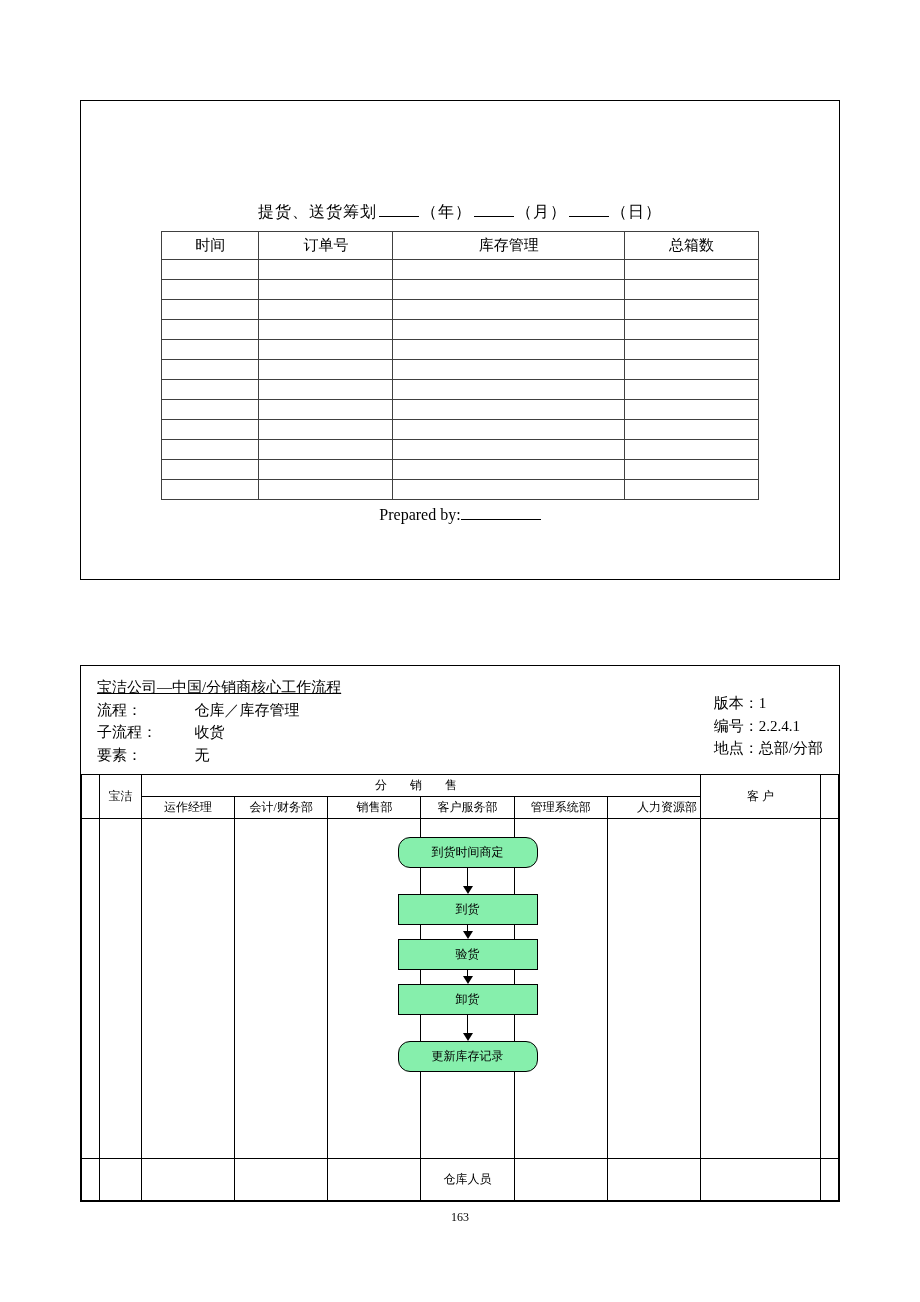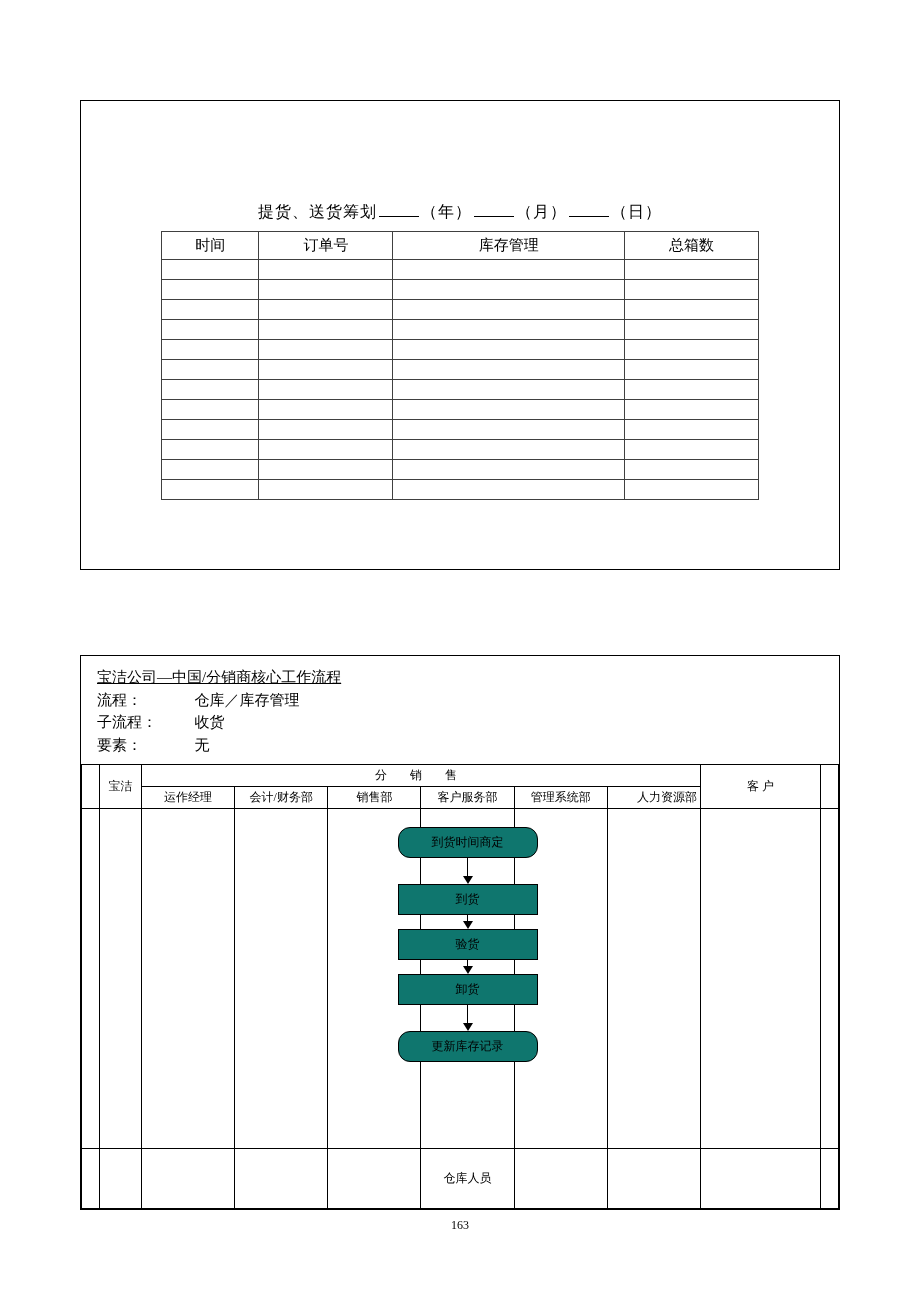--- a/index.html
+++ b/index.html
@@ -101,36 +101,36 @@
     .swim .baojie { width: 42px; }
     .swim .ops { width: 58px; }
     .swim .acc { width: 72px; }
     .swim .sales { width: 55px; }
     .swim .cs { width: 225px; }
     .swim .mis { width: 65px; }
     .swim .hr { width: 65px; padding-left: 28px; }
     .swim .cust { width: 120px; }
     .swim .distrib-hdr { letter-spacing: 10px; }
     .swim .body-row td { height: 340px; vertical-align: top; padding-top: 18px; }
-    .swim .foot-row td { height: 60px; }
+    .swim .foot-row td { height: 42px; }
     
     
     .flow {
       display: flex;
       flex-direction: column;
       align-items: center;
       gap: 0;
     }
     .fbox {
       border: 1px solid #000;
       padding: 6px 12px;
       min-width: 140px;
       text-align: center;
       font-size: 12px;
-      background: #0f766e;
+      background: #86efac;
     }
     .fbox.rounded { border-radius: 12px; }
     .arrow-wrap {
       display: flex;
       flex-direction: column;
       align-items: center;
       height: 26px;
       justify-content: flex-start;
     }
     .arrow-line {
@@ -239,29 +239,37 @@
             <td></td>
           </tr>
           <tr>
             <td></td>
             <td></td>
             <td></td>
             <td></td>
           </tr>
         </tbody>
     </table>
+    <div class="prepared">
+      <span>Prepared by:</span><span class="line"></span>
+    </div>
   </div>
 
   <div class="box2">
     <div class="wf-header">
       <div class="wf-header-left">
         <div class="title-line">宝洁公司—中国/分销商核心工作流程</div>
         <div class="row"><span>流程：</span>              <span>仓库／库存管理</span></div>
         <div class="row"><span>子流程：</span>          <span>收货</span></div>
         <div class="row"><span>要素：</span>              <span>无</span></div>
+      </div>
+      <div class="wf-header-right">
+        <div><span>版本：</span><span>1</span></div>
+        <div><span>编号：</span><span>2.2.4.1</span></div>
+        <div><span>地点：</span><span>总部/分部</span></div>
       </div>
     </div>
 
     <table class="swim">
       <tbody>
           <tr>
         <th class="narrow" rowspan="2"></th>
         <th class="baojie" rowspan="2">宝洁</th>
         <th colspan="6" class="distrib-hdr">分  销  售</th>
         <th class="cust" rowspan="2">客      户</th>

